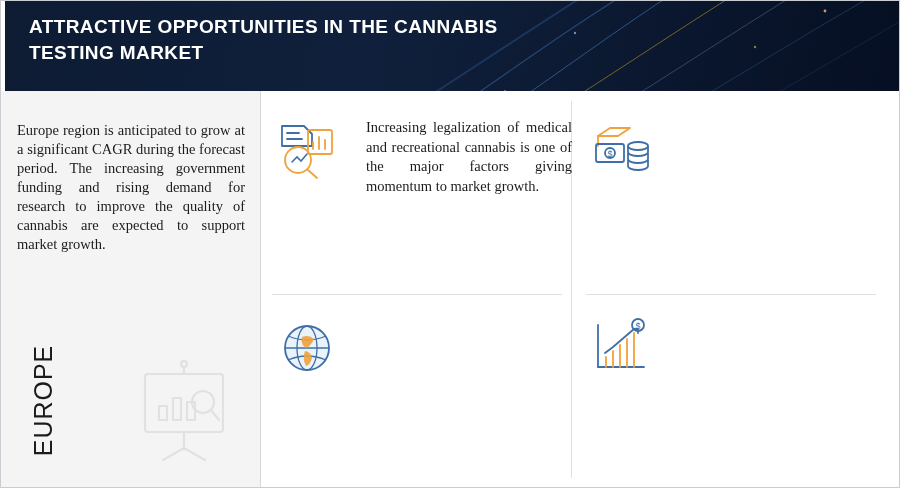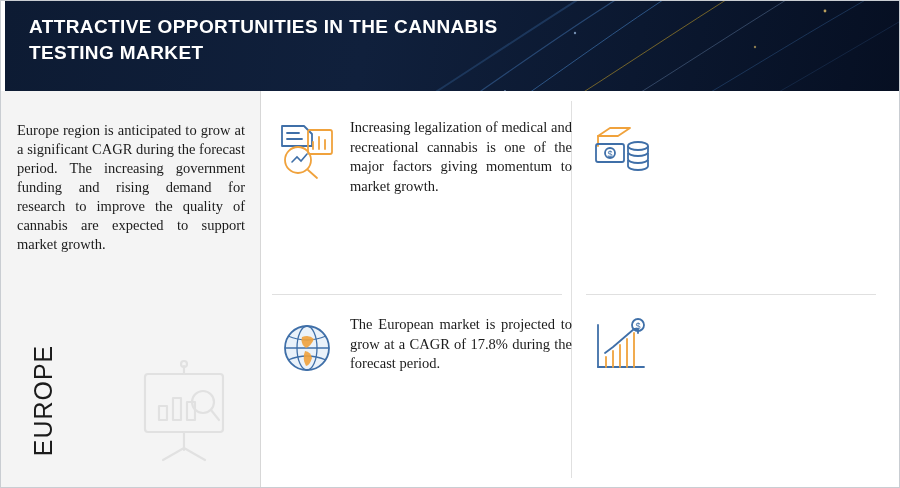--- a/index.html
+++ b/index.html
@@ -102,21 +102,21 @@
   .card .card-text {
     flex: 1 1 auto;
     font-size: 14.5px;
     line-height: 19.5px;
     color: #1b1b1b;
     text-align: justify;
     text-align-last: left;
     padding-top: 2px;
   }
 
-  #card-1 { left: 271px;  top: 25px;  width: 300px; }
+  #card-1 { left: 271px;  top: 25px;  width: 300px; gap: 16px; }
   #card-2 { left: 585px;  top: 25px;  width: 300px; }
   #card-3 { left: 271px;  top: 222px; width: 300px; }
   #card-4 { left: 585px;  top: 222px; width: 300px; }
 
   
   #grid-v-divider {
     position: absolute; left: 570px; top: 10px;
     width: 1px; height: 377px;
     background: #e0e0e0;
   }
@@ -250,21 +250,20 @@
             <line x1="13" y1="35" x2="57" y2="35"></line>
             <path d="M16 23 q19 8 38 0"></path>
             <path d="M16 47 q19 -8 38 0"></path>
           </g>
           <g fill="#f0a23c" opacity=".9">
             <path d="M30 24 q7 -3 12 2 q-3 7 -8 9 q-6 -4 -4 -11 z"></path>
             <path d="M33 38 q6 1 7 7 q-2 7 -6 8 q-4 -7 -1 -15 z"></path>
           </g>
         </svg>
       </div>
-      <div class="card-text">The European market is projected to grow at a CAGR of 17.8% during the forecast period.</div>
     </div>
 
     <div class="card" id="card-4">
       <div class="icon-wrap">
         <svg viewBox="0 0 70 70" width="70" height="70">
           <g fill="none" stroke="#3f6fa8" stroke-width="1.8" stroke-linecap="round" stroke-linejoin="round">
             <line x1="12" y1="12" x2="12" y2="54"></line>
             <line x1="12" y1="54" x2="58" y2="54"></line>
           </g>
           <g fill="none" stroke="#f0a23c" stroke-width="1.8" stroke-linecap="round">

